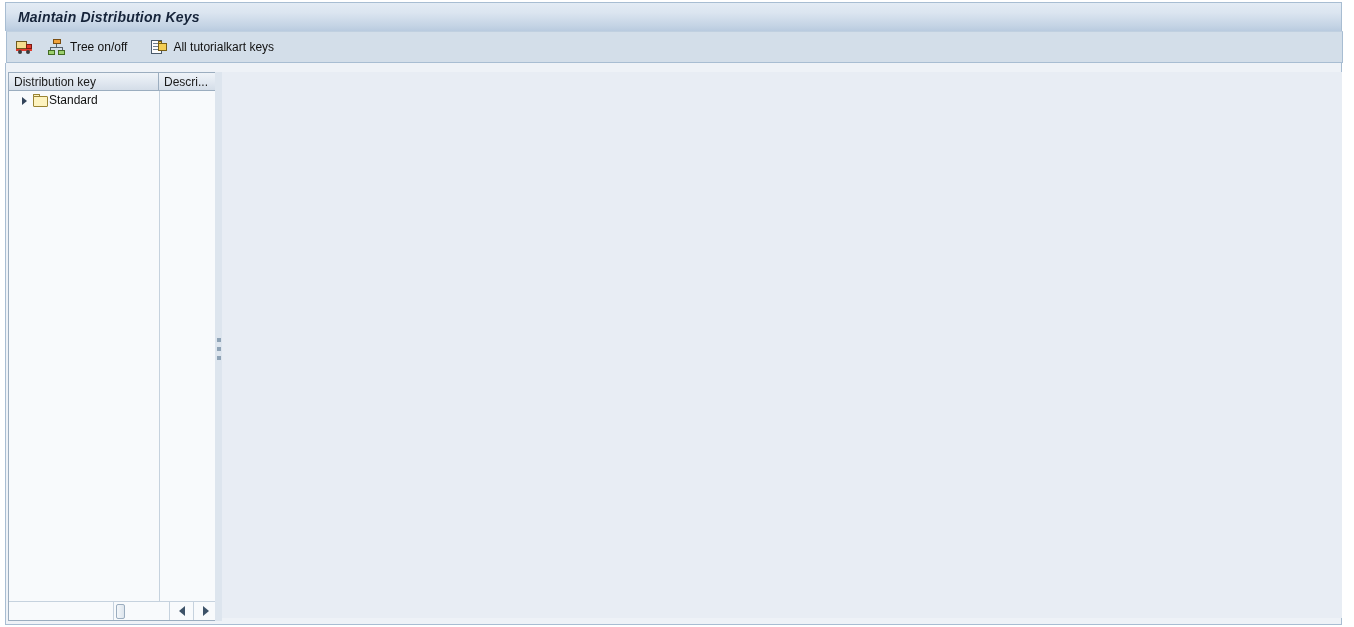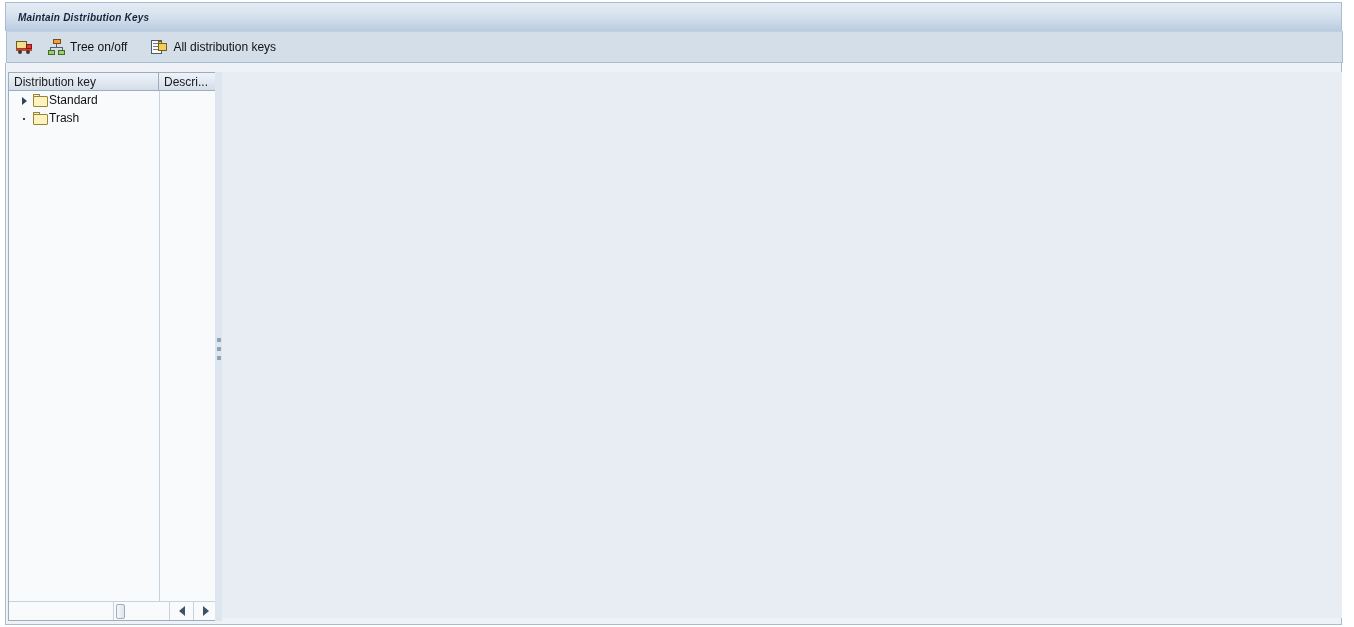--- a/index.html
+++ b/index.html
@@ -37,21 +37,21 @@
     box-sizing: border-box;
     background: linear-gradient(to bottom, #e3ebf4 0%, #dbe5f0 35%, #c5d4e5 80%, #b9cbdf 100%);
     border: 1px solid #a8bdd2;
     border-bottom: none;
     display: flex;
     align-items: center;
   }
   #title-text {
     padding-left: 12px;
     font-family: "Liberation Sans", sans-serif;
-    font-size: 10px;
+    font-size: 14px;
     font-weight: bold;
     font-style: italic;
     color: #16243a;
     letter-spacing: 0.2px;
     white-space: nowrap;
   }
 
   
   #toolbar {
     position: absolute;
@@ -454,21 +454,21 @@
 
     <div class="tb-btn">
       <span class="icon16 alldoc">
         <span class="sheet"></span>
         <span class="line1"></span>
         <span class="line2"></span>
         <span class="line3"></span>
         <span class="tagtab"></span>
         <span class="tag"></span>
       </span>
-      <span class="tb-label">All distribution keys</span>
+      <span class="tb-label">All tutorialkart keys</span>
     </div>
 
   </div>
 
 
   <div id="work-area"></div>
 
   <div id="tree-panel">
 
     <div id="tree-header">
@@ -486,28 +486,20 @@
       <div class="tree-row">
         <span class="expander collapsed"></span>
         <span class="folder-icon">
           <span class="f-tab"></span>
             <span class="f-body"></span>
         </span>
         <span class="node-label">Standard</span>
       </div>
 
 
-      <div class="tree-row">
-        <span class="expander leaf"></span>
-        <span class="folder-icon">
-          <span class="f-tab"></span>
-            <span class="f-body"></span>
-        </span>
-        <span class="node-label">Trash</span>
-      </div>
     </div>
 
     <div id="tree-hscroll">
       <div id="hs-track-left"></div>
       <div id="hs-thumb-zone">
         <div id="hs-thumb"></div>
       </div>
       <div class="hs-arrow left">
         <span class="glyph"></span>
       </div>

